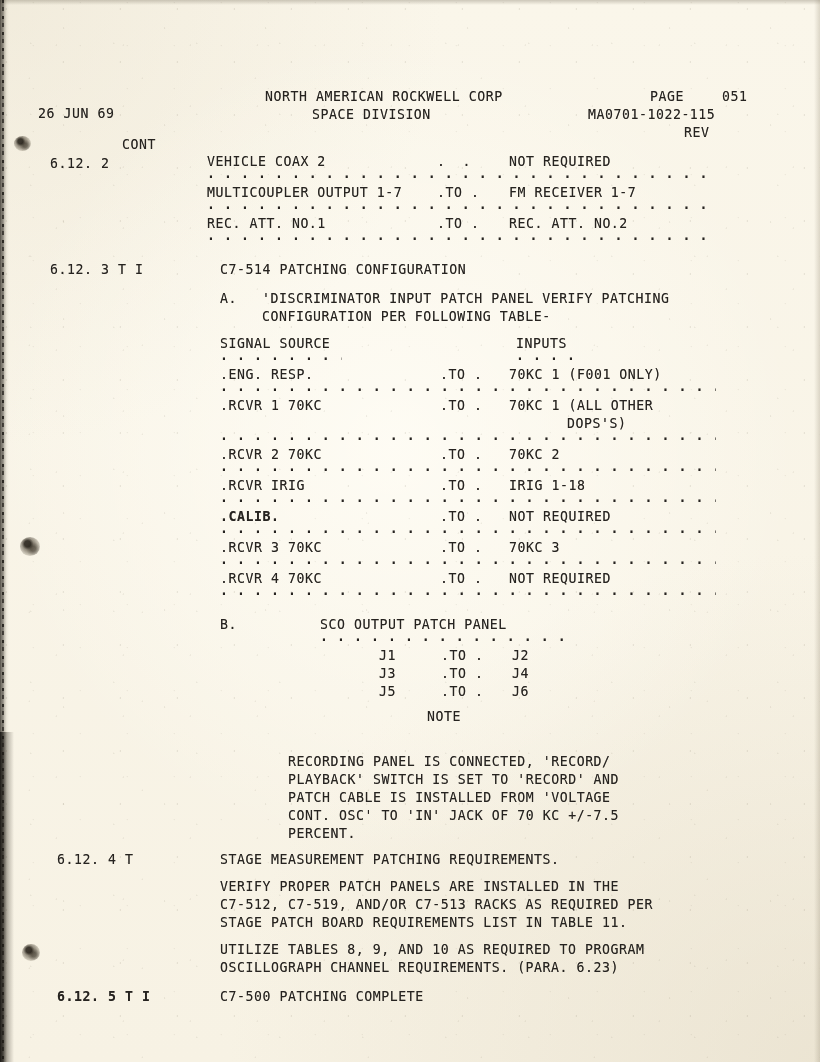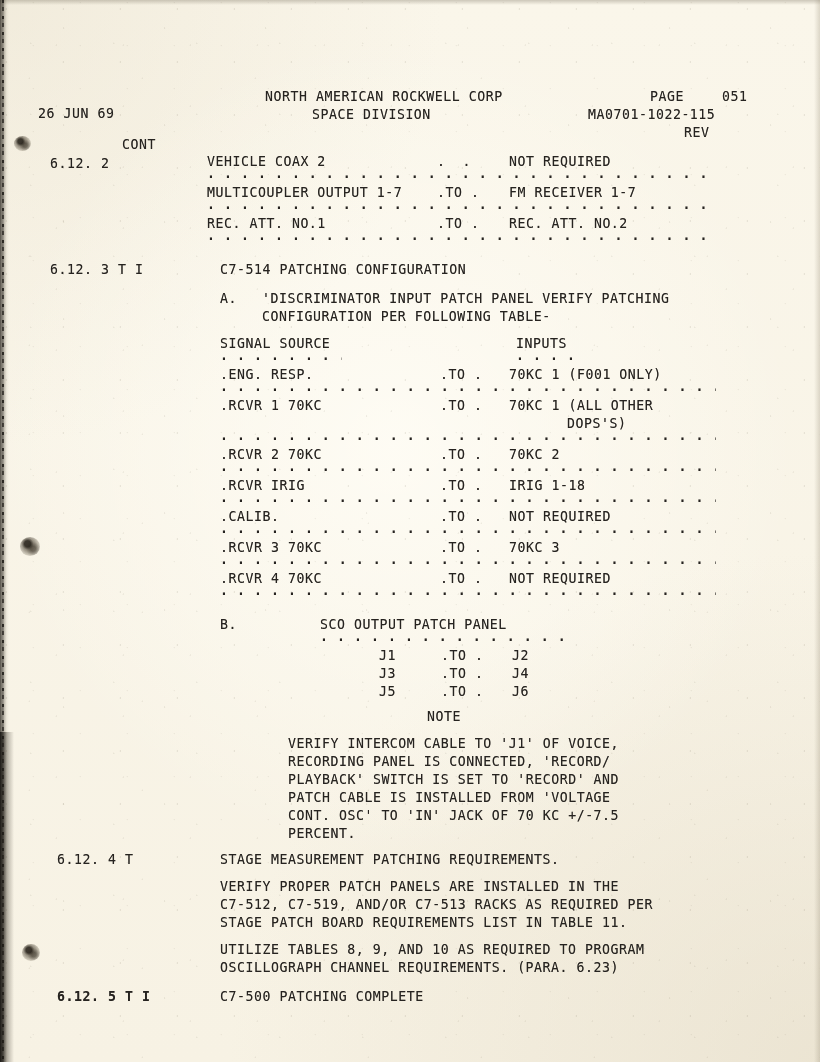--- a/index.html
+++ b/index.html
@@ -177,21 +177,21 @@
   <div class="txt" style="left:220px; top:444px;">.RCVR 2 70KC</div>
   <div class="txt" style="left:440px; top:444px;">.TO .</div>
   <div class="txt" style="left:509px; top:444px;">70KC 2</div>
   <div class="dots" style="left:220px; top:463px; width:496px;">. . . . . . . . . . . . . . . . . . . . . . . . . . . . . . . . . . . . . . . . . . .</div>
 
   <div class="txt" style="left:220px; top:475px;">.RCVR IRIG</div>
   <div class="txt" style="left:440px; top:475px;">.TO .</div>
   <div class="txt" style="left:509px; top:475px;">IRIG 1-18</div>
   <div class="dots" style="left:220px; top:494px; width:496px;">. . . . . . . . . . . . . . . . . . . . . . . . . . . . . . . . . . . . . . . . . . .</div>
 
-  <div class="txt" style="left:220px; top:506px;">.CALIB.</div>
+  <div class="txt" style="left:220px; top:506px;font-weight:bold;">.CALIB.</div>
   <div class="txt" style="left:440px; top:506px;">.TO .</div>
   <div class="txt" style="left:509px; top:506px;">NOT REQUIRED</div>
   <div class="dots" style="left:220px; top:525px; width:496px;">. . . . . . . . . . . . . . . . . . . . . . . . . . . . . . . . . . . . . . . . . . .</div>
 
   <div class="txt" style="left:220px; top:537px;">.RCVR 3 70KC</div>
   <div class="txt" style="left:440px; top:537px;">.TO .</div>
   <div class="txt" style="left:509px; top:537px;">70KC 3</div>
   <div class="dots" style="left:220px; top:556px; width:496px;">. . . . . . . . . . . . . . . . . . . . . . . . . . . . . . . . . . . . . . . . . . .</div>
 
   <div class="txt" style="left:220px; top:568px;">.RCVR 4 70KC</div>
@@ -210,21 +210,20 @@
   <div class="txt" style="left:379px; top:663px;">J3</div>
   <div class="txt" style="left:441px; top:663px;">.TO .</div>
   <div class="txt" style="left:512px; top:663px;">J4</div>
 
   <div class="txt" style="left:379px; top:681px;">J5</div>
   <div class="txt" style="left:441px; top:681px;">.TO .</div>
   <div class="txt" style="left:512px; top:681px;">J6</div>
 
   <div class="txt" style="left:427px; top:706px;">NOTE</div>
 
-  <div class="txt" style="left:288px; top:733px;">VERIFY INTERCOM CABLE TO 'J1' OF VOICE,</div>
   <div class="txt" style="left:288px; top:751px;">RECORDING PANEL IS CONNECTED, 'RECORD/</div>
   <div class="txt" style="left:288px; top:769px;">PLAYBACK' SWITCH IS SET TO 'RECORD' AND</div>
   <div class="txt" style="left:288px; top:787px;text-align:right;">PATCH CABLE IS INSTALLED FROM 'VOLTAGE</div>
   <div class="txt" style="left:288px; top:805px;">CONT. OSC' TO 'IN' JACK OF 70 KC +/-7.5</div>
   <div class="txt" style="left:288px; top:823px;">PERCENT.</div>
 
   <div class="txt" style="left:57px; top:849px;">6.12. 4 T</div>
   <div class="txt" style="left:220px; top:849px;">STAGE MEASUREMENT PATCHING REQUIREMENTS.</div>
 
   <div class="txt" style="left:220px; top:876px;">VERIFY PROPER PATCH PANELS ARE INSTALLED IN THE</div>

